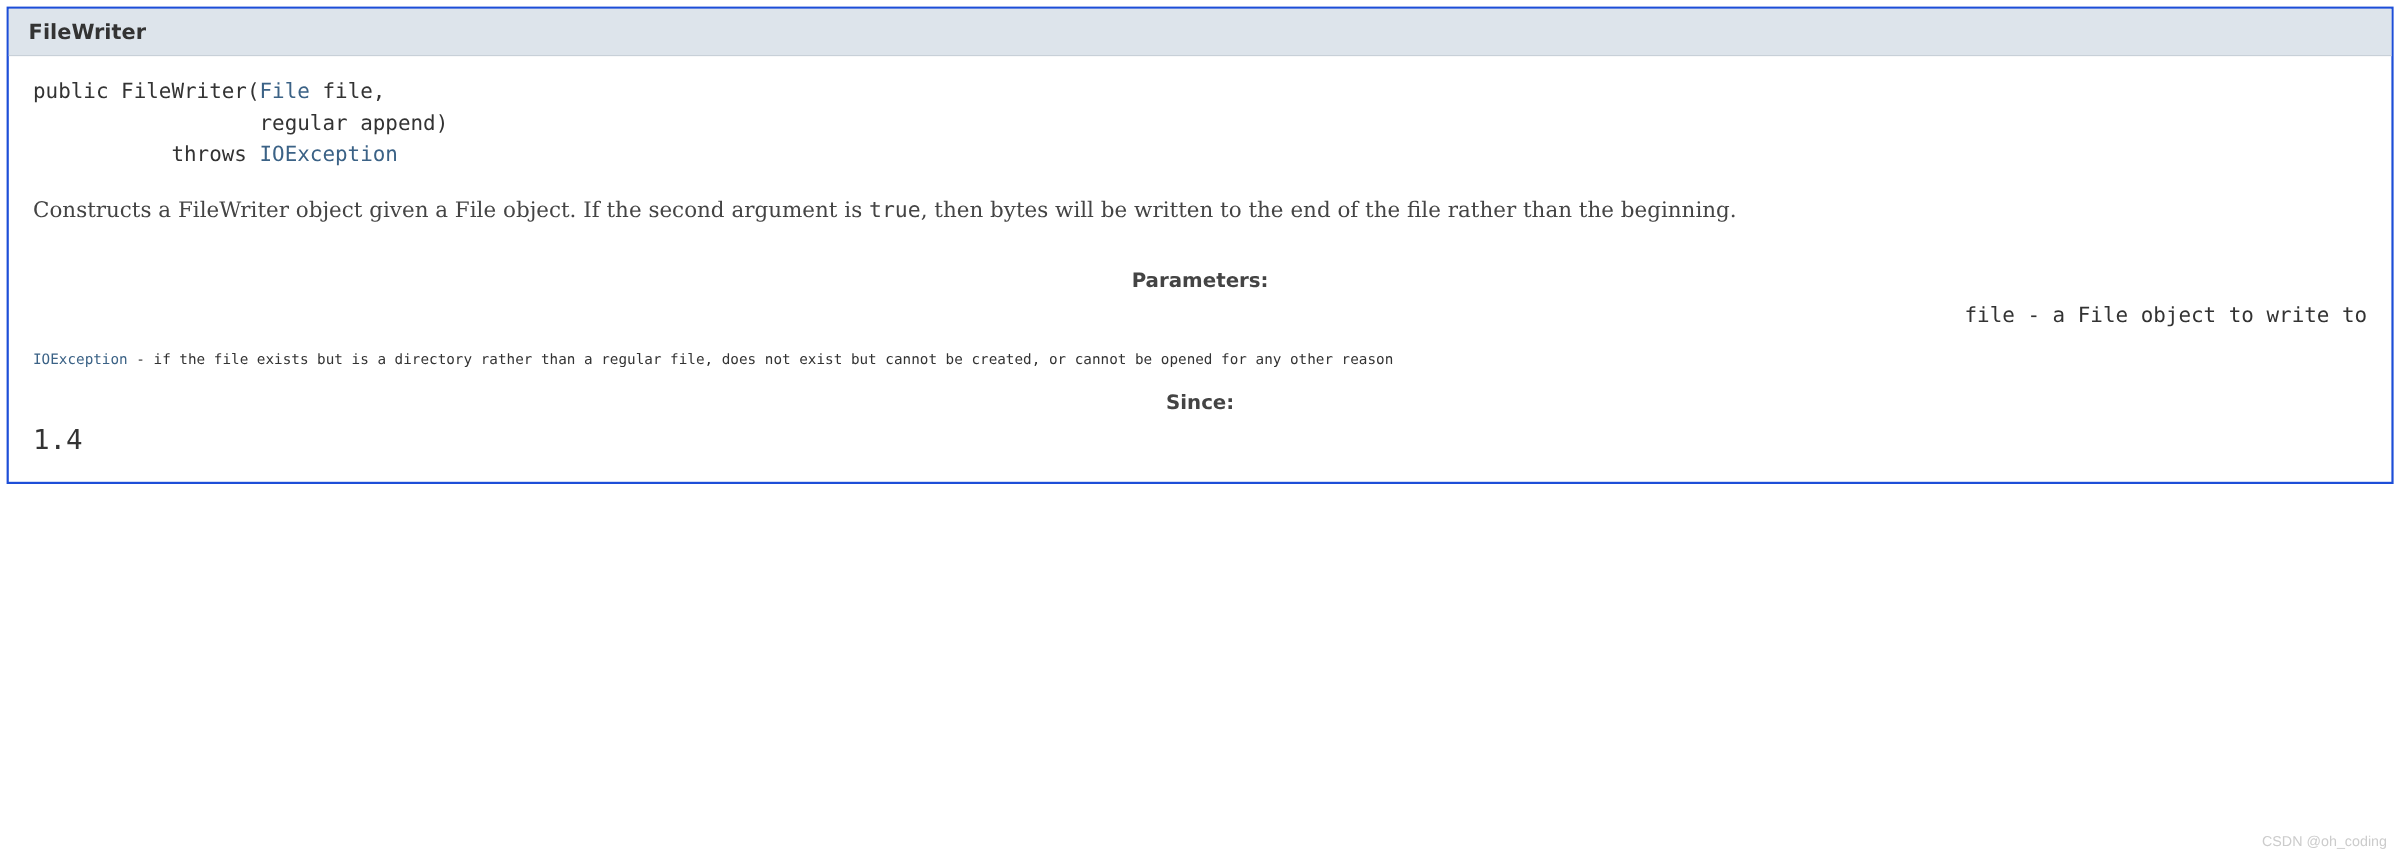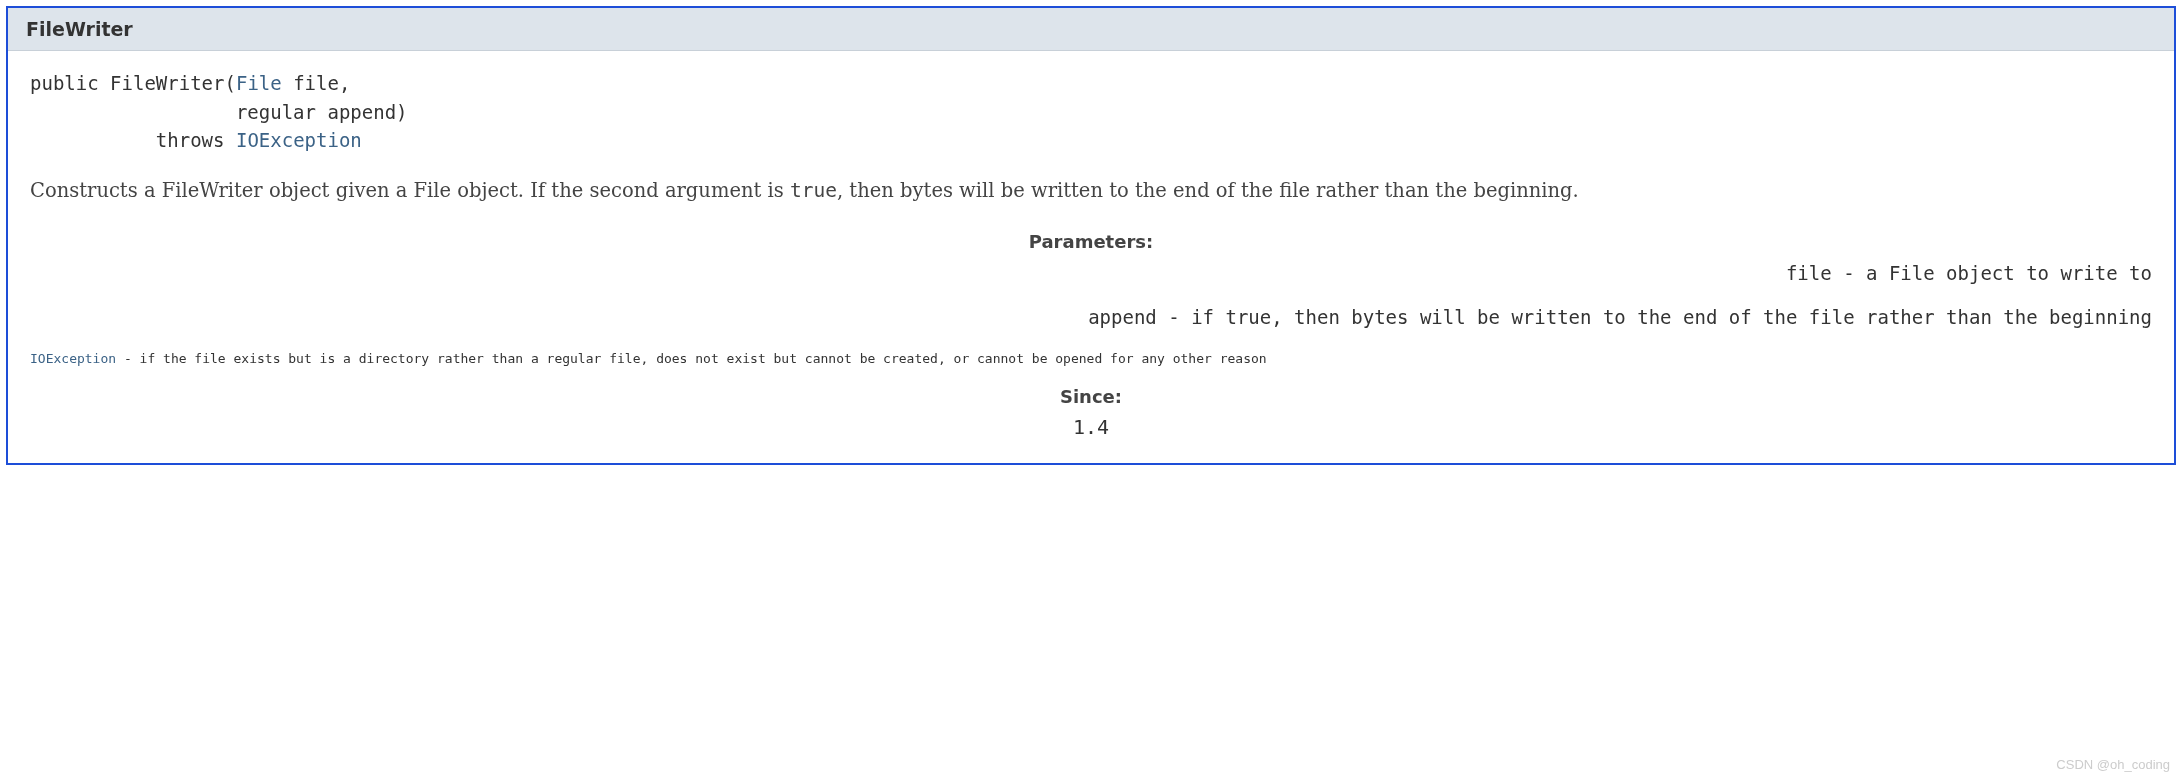--- a/index.html
+++ b/index.html
@@ -44,21 +44,21 @@
       color: #3b6286;
     }
     a.type-link {
       text-decoration: none;
     }
     .description {
       font-family: "DejaVu Serif", Georgia, serif;
       font-size: 19.5px;
       color: #444;
       line-height: 1.45;
-      margin-bottom: 26px;
+      margin-bottom: 40px;
     }
     .inline-code {
       font-family: "DejaVu Sans Mono", Consolas, monospace;
     }
     .section-label {
       font-family: "DejaVu Sans", Arial, sans-serif;
       font-weight: bold;
       font-size: 18px;
       color: #444;
       margin-bottom: 8px;
@@ -74,23 +74,22 @@
     }
     .throws-line {
       font-size: 13px;
       color: #333;
       margin-bottom: 18px;
       line-height: 1.5;
       font-family: "DejaVu Sans Mono", Consolas, monospace;
     }
     .since-val {
       font-family: "DejaVu Sans Mono", Consolas, monospace;
-      font-size: 20px;
+      font-size: 25px;
       color: #333;
-      text-align: center;
     }
     .watermark {
       position: fixed;
       bottom: 6px;
       right: 12px;
       font-family: Arial, sans-serif;
       font-size: 13px;
       color: #ccc;
     }
   </style>
@@ -105,21 +104,20 @@
   <div class="body-section">
 
     <pre class="signature"><span>public</span> <span>FileWriter</span>(<a class="type-link">File</a> <span>file</span>,
                   <span>regular</span> <span>append</span>)
            <span>throws</span> <a class="type-link">IOException</a></pre>
 
     <p class="description"><span>Constructs a FileWriter object given a File object. If the second argument is </span><span class="inline-code">true</span><span>, then bytes will be written to the end of the file rather than the beginning.</span></p>
 
     <div class="section-label">Parameters:</div>
     <div class="param-line"><span>file</span><span> - </span><span>a File object to write to</span></div>
-    <div class="param-line"><span>append</span><span> - </span><span>if true, then bytes will be written to the end of the file rather than the beginning</span></div>
 
     <div class="throws-line"><a class="type-link">IOException</a><span> - </span><span>if the file exists but is a directory rather than a regular file, does not exist but cannot be created, or cannot be opened for any other reason</span></div>
 
     <div class="section-label">Since:</div>
     <div class="since-val">1.4</div>
 
   </div>
 </div>
 
 <div class="watermark">CSDN @oh_coding</div>

